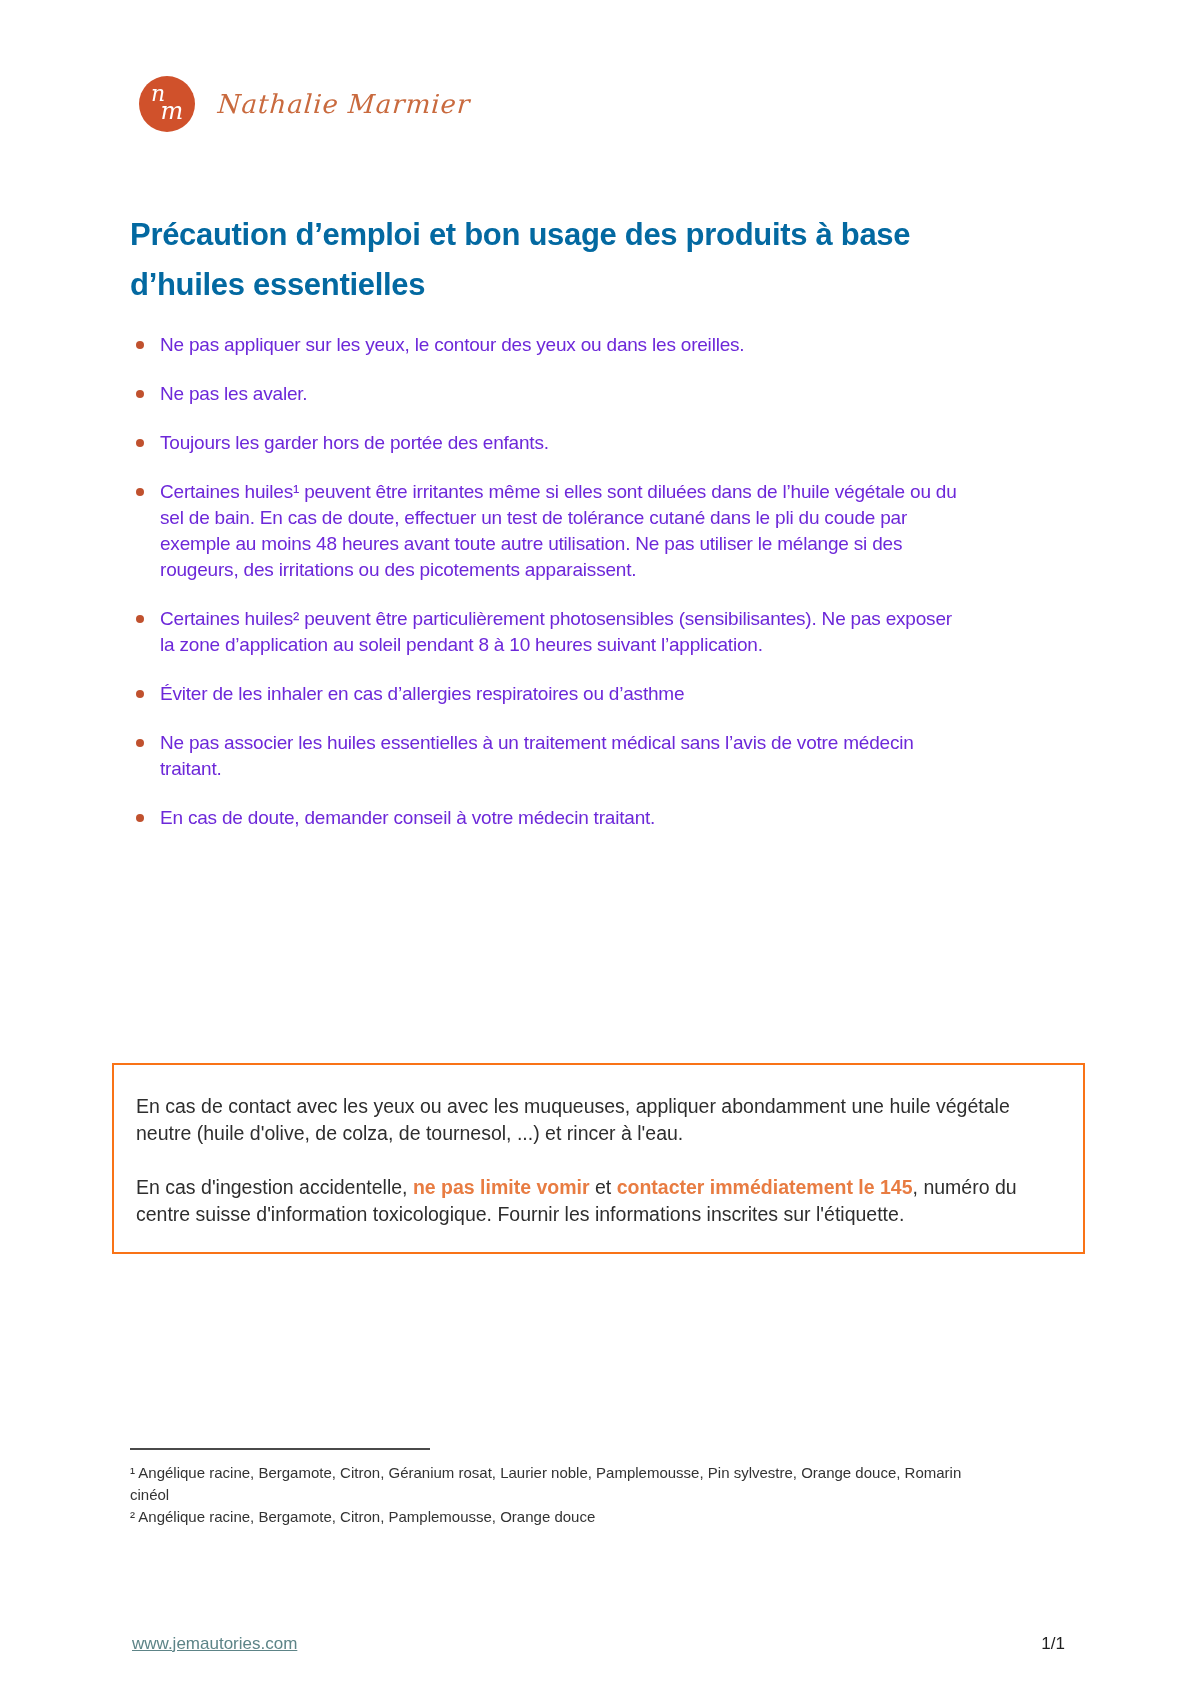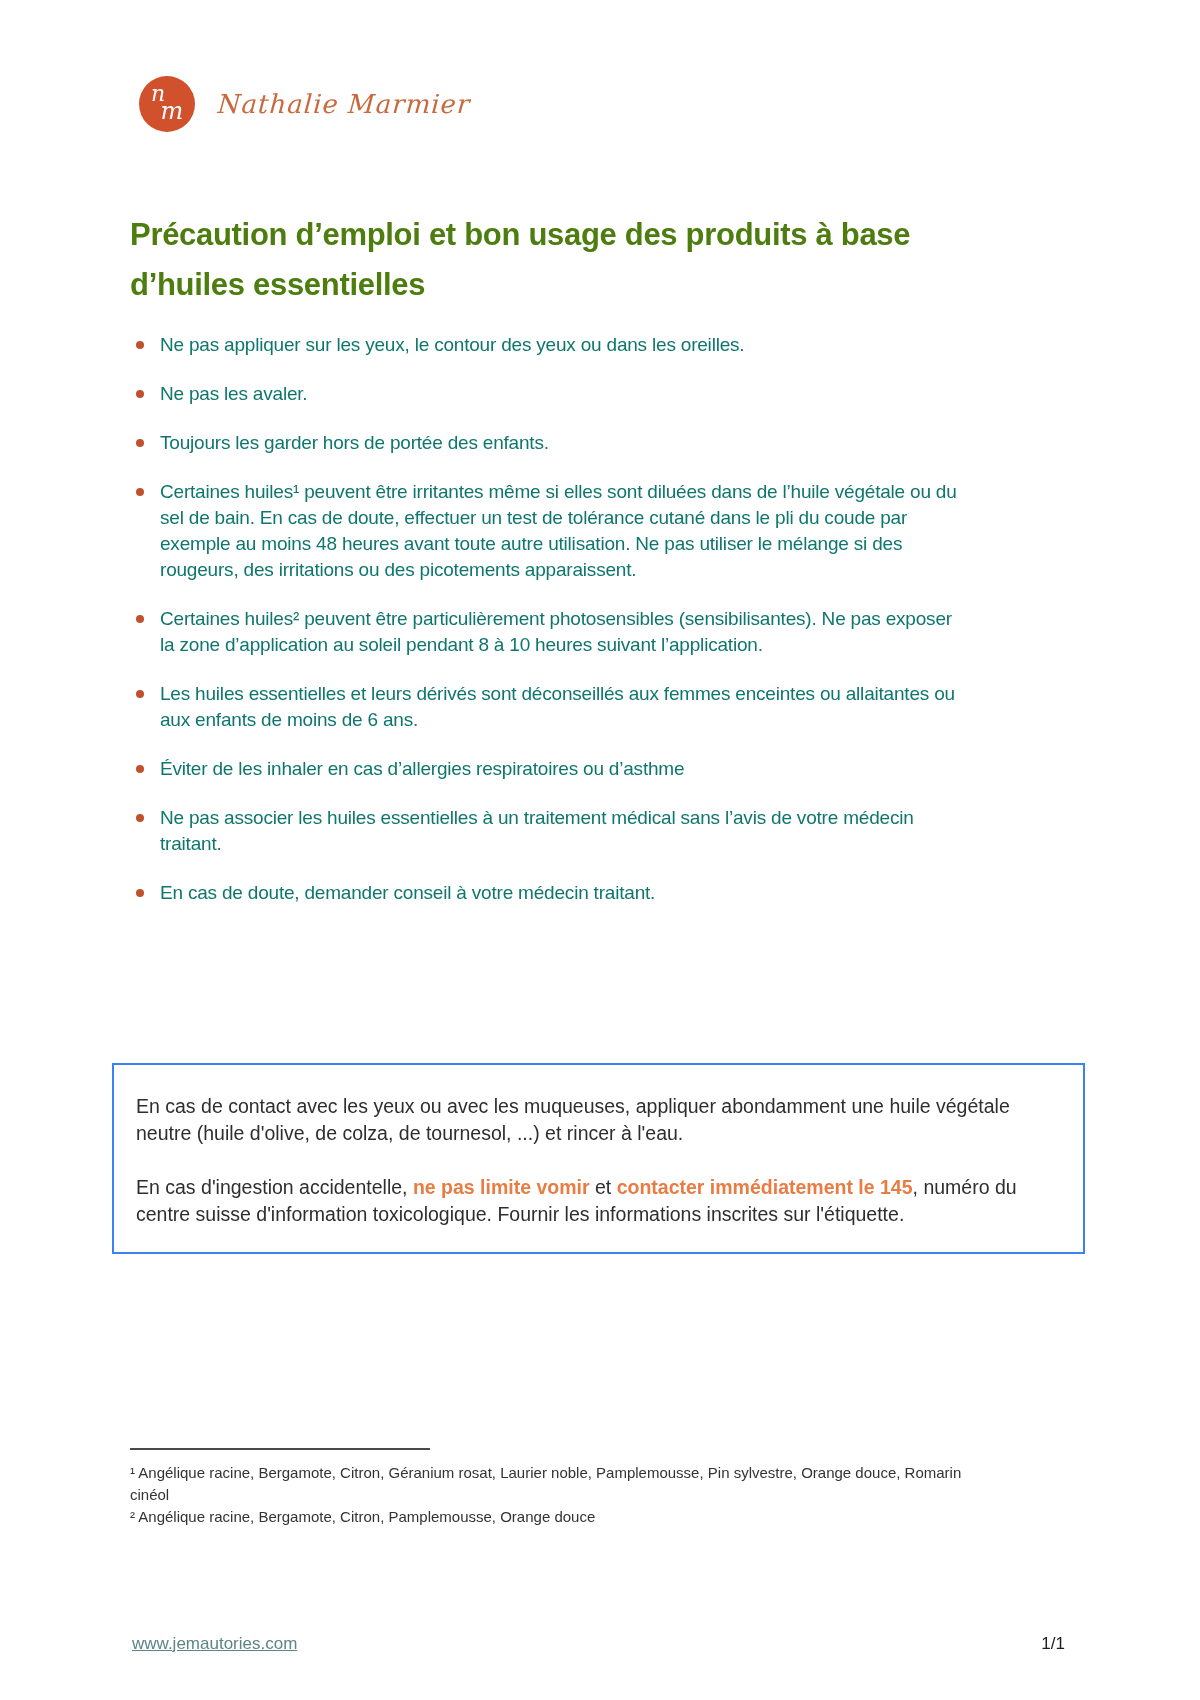--- a/index.html
+++ b/index.html
@@ -24,45 +24,45 @@
     letter-spacing:1px;
     color:#c96a3e;
     transform:skewX(-4deg);
   }
   
   h1.doc-title{
     position:absolute;top:210px;left:130px;width:880px;
     margin:0;
     font-size:31px;line-height:50px;font-weight:700;
     letter-spacing:-0.3px;
-    color:#4d7c0f;
+    color:#0369a1;
   }
   
   ul.precautions{
     position:absolute;top:332px;left:130px;width:840px;
     margin:0;padding:0;list-style:none;
     font-size:19px;line-height:26px;
     letter-spacing:-0.2px;
-    color:#0f766e;
+    color:#6d28d9;
   }
   ul.precautions li{
     position:relative;
     padding-left:30px;
     margin-bottom:23px;
   }
   .dot{
     position:absolute;left:6px;top:9px;
     width:8px;height:8px;border-radius:50%;
     background:#c0512e;
   }
   
   .warning-box{
     position:absolute;top:1063px;left:112px;
     width:973px;box-sizing:border-box;
-    border:2px solid #3b82f6;
+    border:2px solid #f97316;
     padding:28px 22px 24px 22px;
     font-size:19.5px;line-height:27px;
     color:#2e2e2e;
   }
   .warning-box p{margin:0 0 27px 0;}
   .warning-box p:last-child{margin-bottom:0;}
   .accent{color:#e87c42;font-weight:700;}
   
   .expiry{
     position:absolute;top:1326px;left:130px;width:860px;
@@ -124,24 +124,20 @@
     <li>
       <span class="dot"></span>
       <span>Certaines huiles¹ peuvent être irritantes même si elles sont diluées dans de l’huile végétale ou du sel de bain. En cas de doute, effectuer un test de tolérance cutané dans le pli du coude par exemple au moins 48 heures avant toute autre utilisation. Ne pas utiliser le mélange si des rougeurs, des irritations ou des picotements apparaissent.</span>
     </li>
     <li>
       <span class="dot"></span>
       <span>Certaines huiles² peuvent être particulièrement photosensibles (sensibilisantes). Ne pas exposer la zone d’application au soleil pendant 8 à 10 heures suivant l’application.</span>
     </li>
     <li>
       <span class="dot"></span>
-      <span>Les huiles essentielles et leurs dérivés sont déconseillés aux femmes enceintes ou allaitantes ou aux enfants de moins de 6 ans.</span>
-    </li>
-    <li>
-      <span class="dot"></span>
       <span>Éviter de les inhaler en cas d’allergies respiratoires ou d’asthme</span>
     </li>
     <li>
       <span class="dot"></span>
       <span>Ne pas associer les huiles essentielles à un traitement médical sans l’avis de votre médecin traitant.</span>
     </li>
     <li>
       <span class="dot"></span>
       <span>En cas de doute, demander conseil à votre médecin traitant.</span>
     </li>

